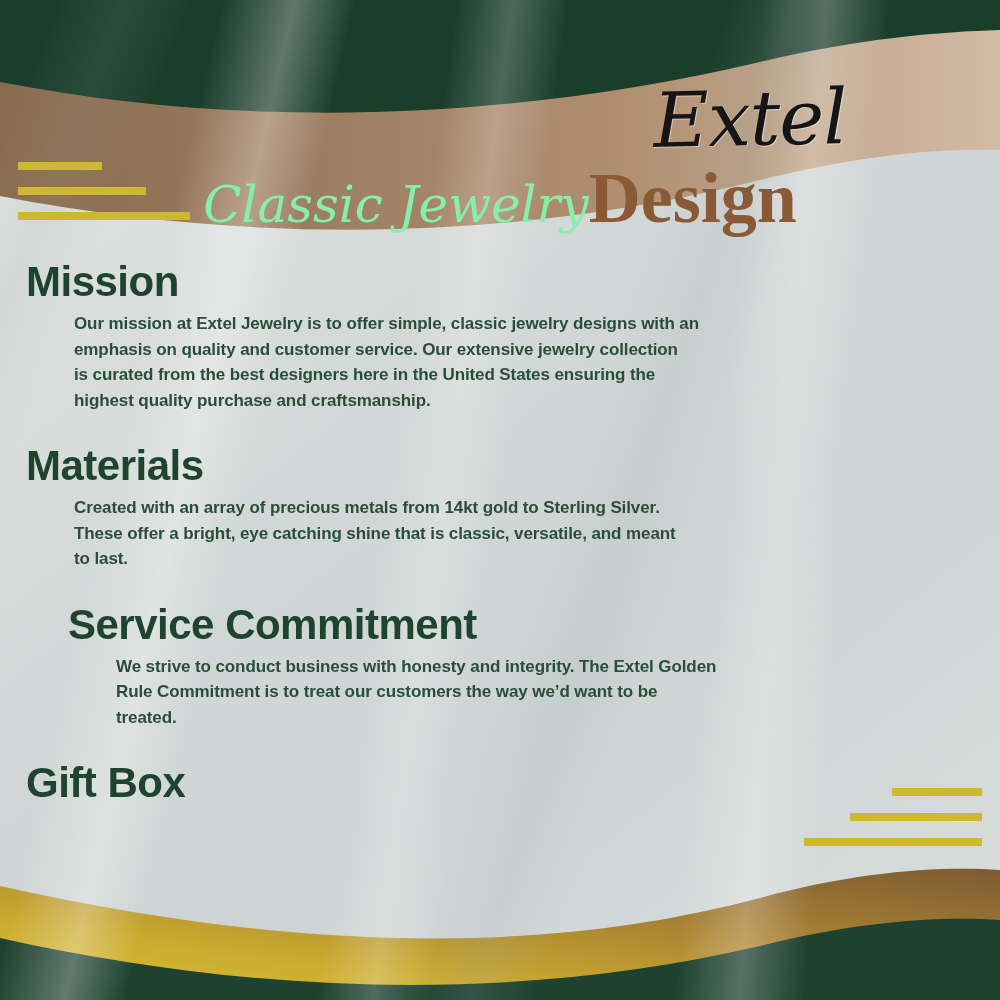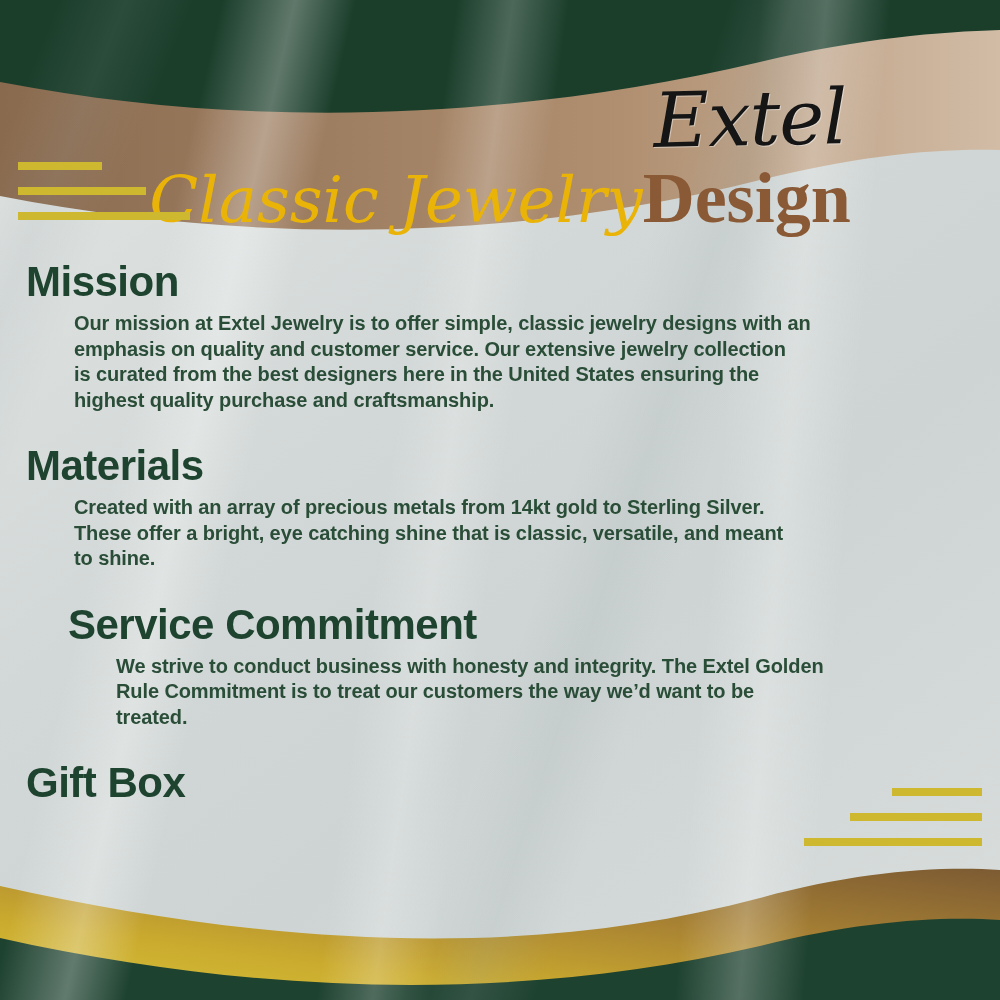--- a/index.html
+++ b/index.html
@@ -47,22 +47,22 @@
   }
 
   .headline{
     position:absolute;left:0;top:154px;width:1000px;height:88px;
     text-align:center;
     white-space:nowrap;
   }
   .headline .script{
     font-family:"DejaVu Serif", serif;
     font-style:italic;font-weight:400;
-    font-size:64px;line-height:88px;
-    color:#eab308;
+    font-size:50px;line-height:88px;
+    color:#86efac;
     letter-spacing:0px;
     vertical-align:baseline;
   }
   .headline .serif-brown{
     font-family:"Liberation Serif", serif;
     font-weight:700;font-style:normal;
     font-size:72px;line-height:88px;
     color:#8a5a37;
     vertical-align:baseline;
   }
@@ -91,21 +91,21 @@
     color:#1e4430;
     font-size:42px;
     line-height:50px;
     margin:0 0 4px 14px;
     letter-spacing:-0.5px;
   }
   .sec-body{
     font-family:"Liberation Sans", sans-serif;
     font-weight:600;
     color:#2a4d38;
-    font-size:20px;
+    font-size:17px;
     line-height:25.5px;
     margin:0 30px 0 62px;
     letter-spacing:-0.1px;
   }
   .sec-body .ln{display:block;white-space:nowrap;}
 
   #s-mission{margin-top:0;}
   #s-materials{margin-top:28px;}
   #s-service{margin-top:28px;padding-left:42px;}
   #s-giftbox{margin-top:28px;}
@@ -185,21 +185,21 @@
           <span class="ln">is curated from the best designers here in the United States ensuring the</span>
           <span class="ln">highest quality purchase and craftsmanship.</span>
         </p>
       </div>
 
       <div class="section" id="s-materials">
         <h2 class="sec-title">Materials</h2>
         <p class="sec-body">
           <span class="ln">Created with an array of precious metals from 14kt gold to Sterling Silver.</span>
           <span class="ln">These offer a bright, eye catching shine that is classic, versatile, and meant</span>
-          <span class="ln">to shine.</span>
+          <span class="ln">to last.</span>
         </p>
       </div>
 
       <div class="section" id="s-service">
         <h2 class="sec-title">Service Commitment</h2>
         <p class="sec-body">
           <span class="ln">We strive to conduct business with honesty and integrity. The Extel Golden</span>
           <span class="ln">Rule Commitment is to treat our customers the way we’d want to be</span>
           <span class="ln">treated.</span>
         </p>

